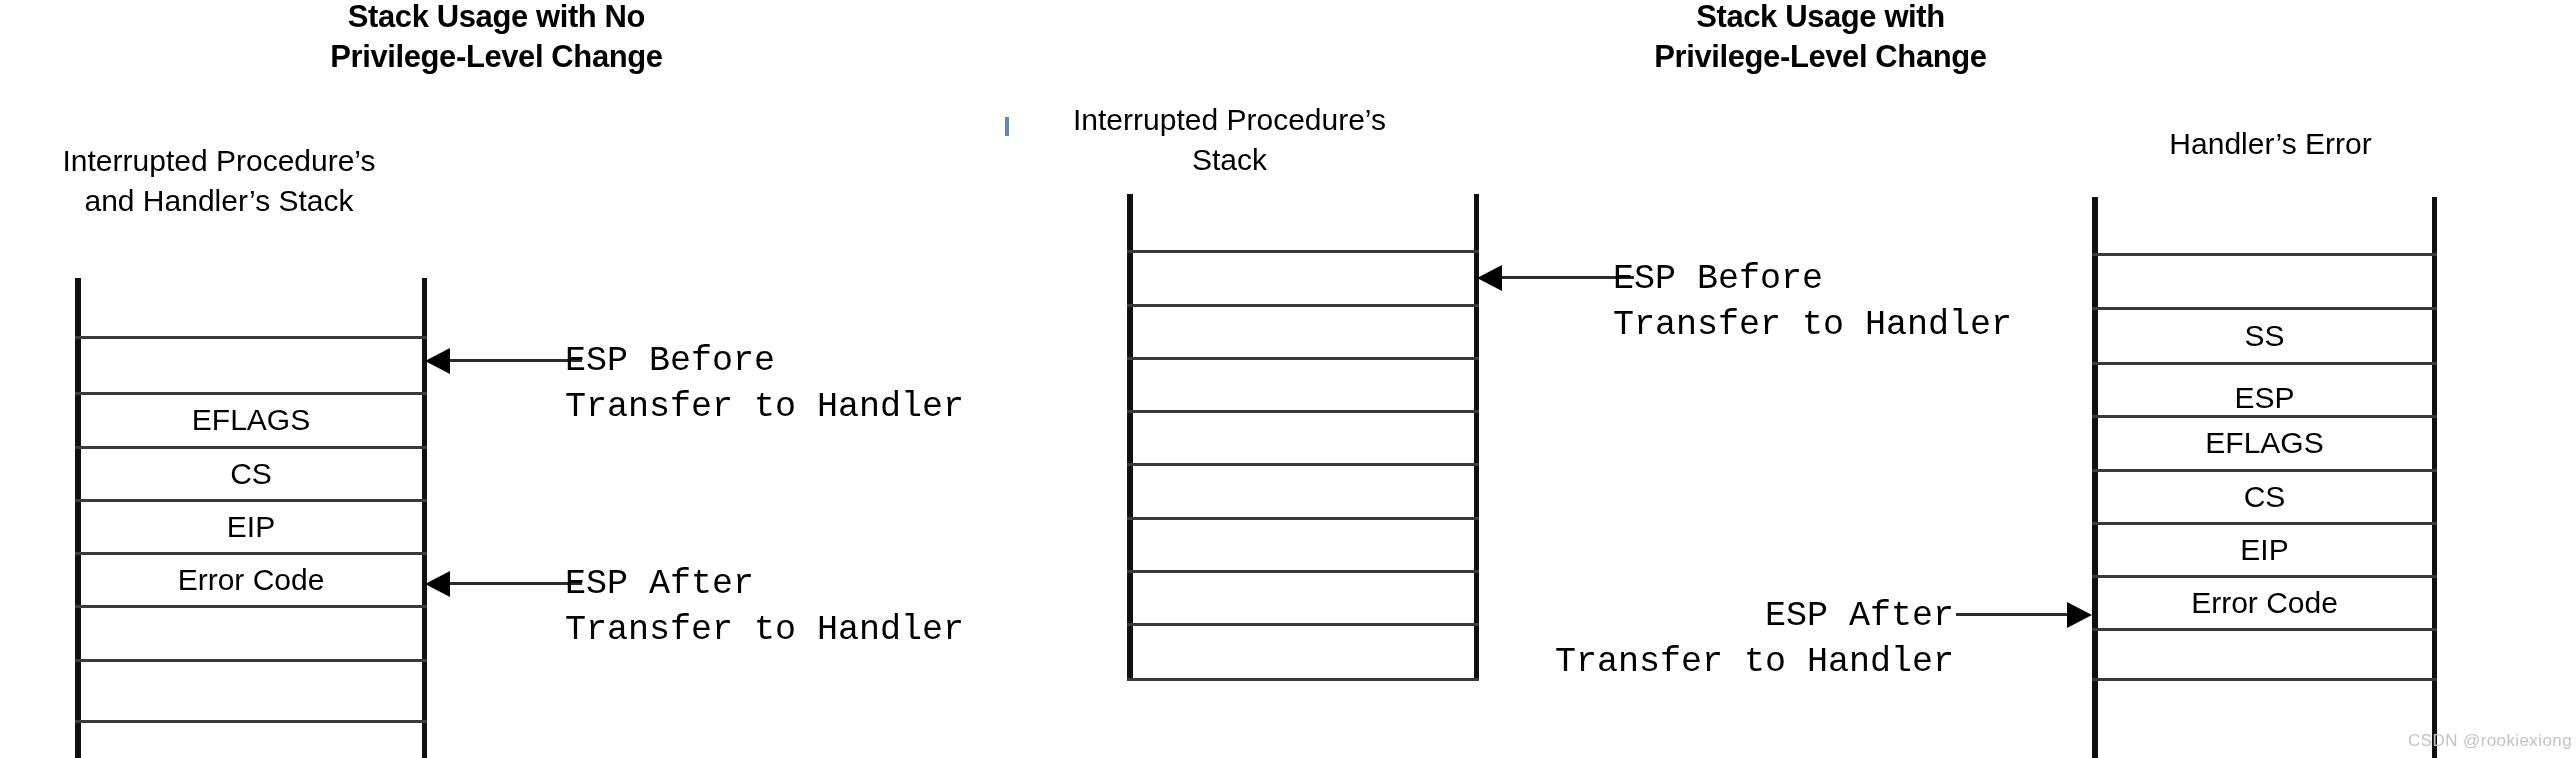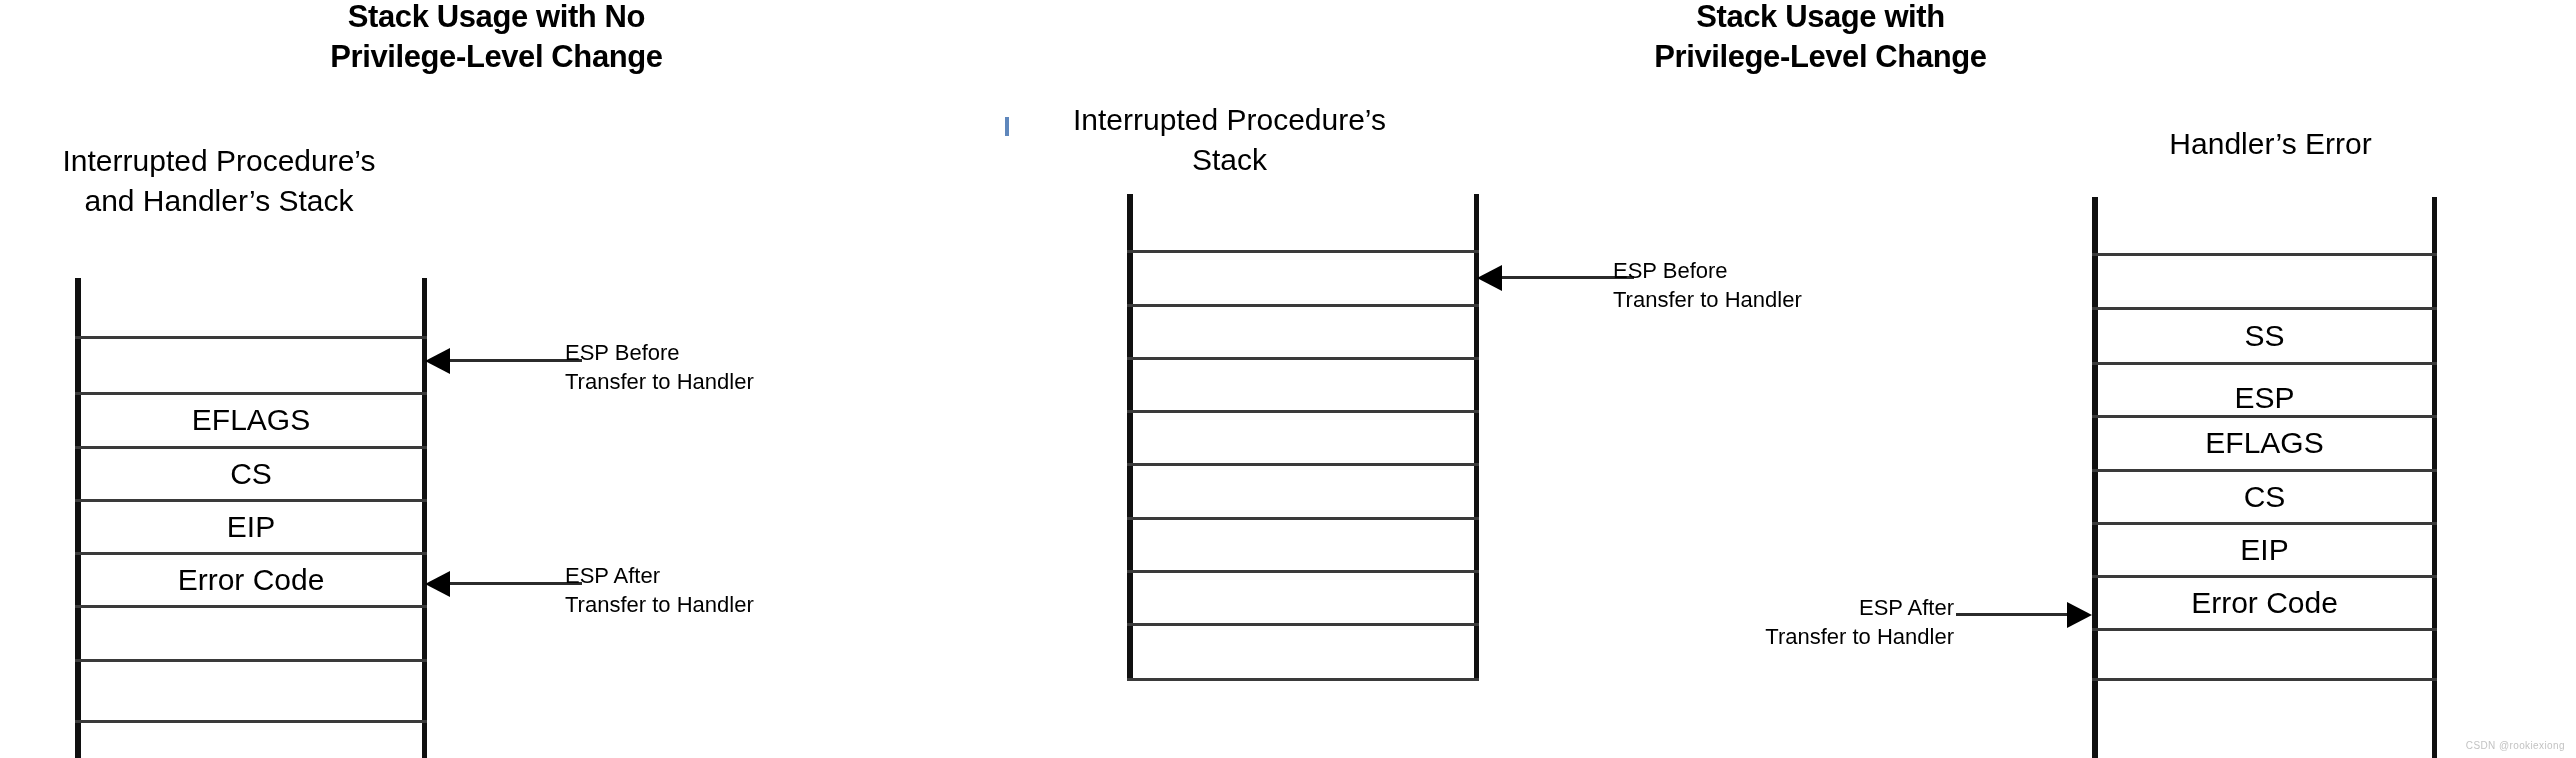--- a/index.html
+++ b/index.html
@@ -46,31 +46,31 @@
   .arrow{position:absolute;height:31px;display:flex;align-items:center;}
   .arrow .shaft{height:3.1px;background:#2b2b2b;flex:0 0 auto;}
   .arrow .head-left, .arrow .head-right{
     width:0;height:0;flex:0 0 auto;
     border-top:13.3px solid transparent;border-bottom:13.3px solid transparent;
   }
   .arrow .head-left{border-right:25px solid #000;}
   .arrow .head-right{border-left:25px solid #000;}
 
   .callout{
-    position:absolute;font-size:22px;line-height:1.32;white-space:pre-line;
+    position:absolute;font-size:35px;line-height:1.32;white-space:pre-line;font-family:Liberation Mono, monospace;
   }
   .callout.r{text-align:right;}
 
   
   #stray-mark{
     position:absolute;left:1005px;top:117px;width:3.9px;height:19px;
     background:#2a5fa5;opacity:.75;
   }
   #watermark{
-    position:absolute;right:11px;bottom:7.8px;font-size:10px;color:#c3c3c3;
+    position:absolute;right:4px;bottom:7.8px;font-size:17px;color:#c3c3c3;
     letter-spacing:0.4px;
   }
 </style>
 </head>
 <body>
 
 <div class="diagram-title" id="title-left">Stack Usage with No
 Privilege-Level Change</div>
 
 <div class="stack-label" id="label-left">Interrupted Procedure’s

